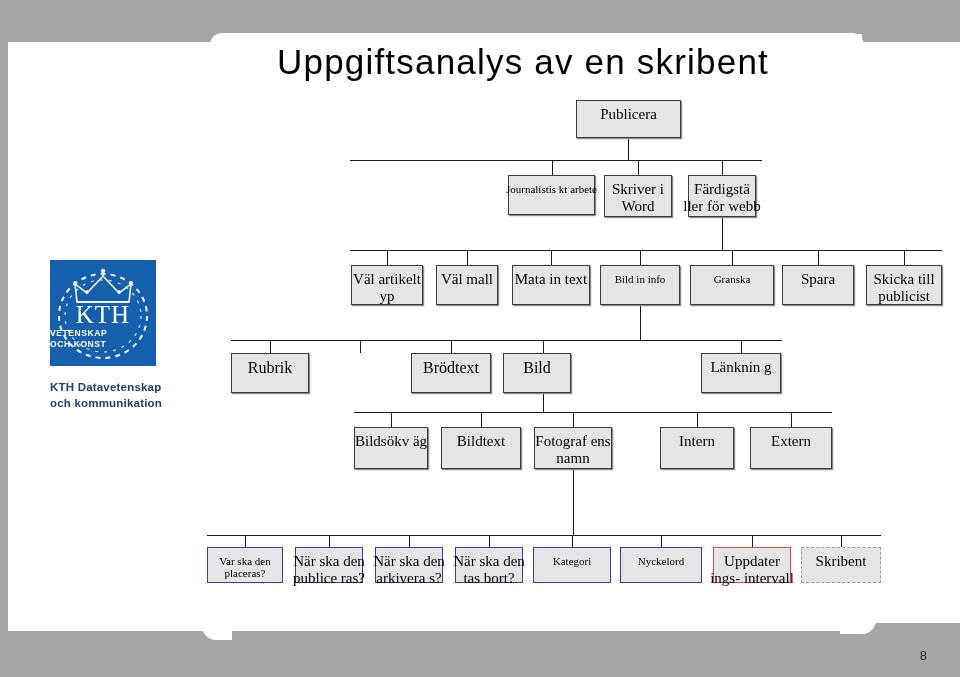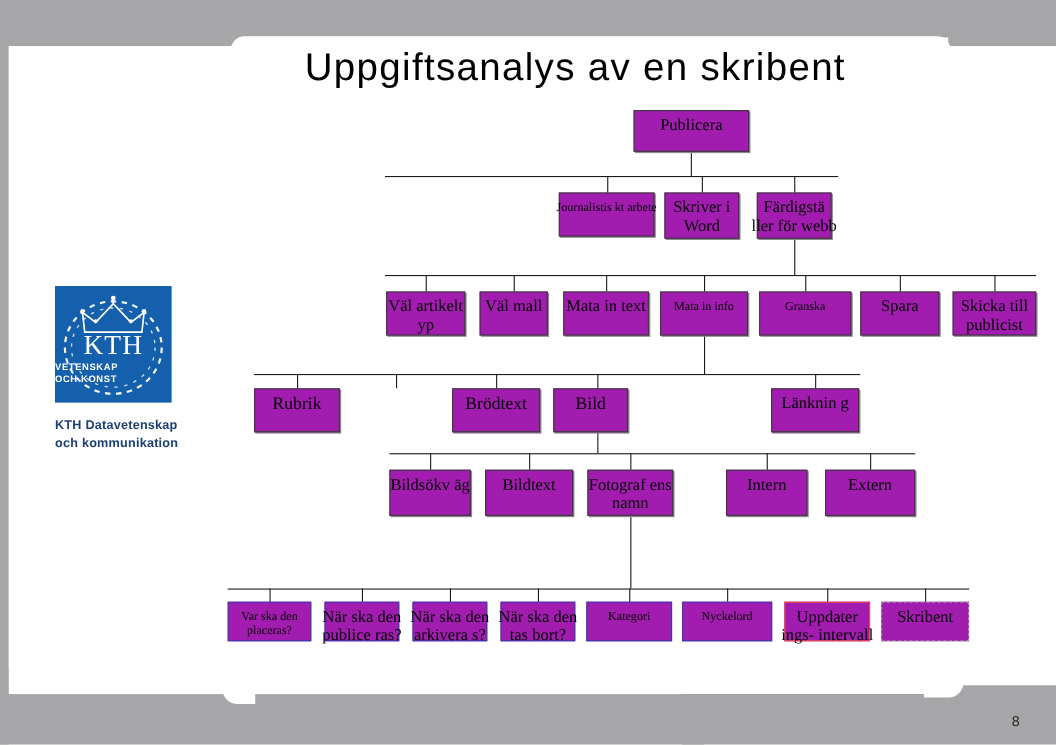--- a/index.html
+++ b/index.html
@@ -56,21 +56,21 @@
   #logo-caption{
     margin-top:14px;color:#1d3f73;
     font-family:"Liberation Sans",sans-serif;font-size:11.5px;
     font-weight:bold;line-height:1.35;letter-spacing:0.2px;
   }
 
   
   #diagram{position:absolute;left:0;top:0;width:960px;height:677px;pointer-events:none;}
   .node{
     position:absolute;box-sizing:border-box;
-    background:#a21caf;
+    background:#e5e5e5;
     border:1px solid #3b3b3b;
     box-shadow:1.2px 1.2px 0 #8a8a8a;
     text-align:center;
     color:#000;
     font-family:"Liberation Serif",serif;
     pointer-events:auto;
   }
   .node .lbl{position:absolute;left:-6px;right:-6px;top:5px;line-height:1.12;}
   .n-sm .lbl{font-size:11px;top:7px;}
   .n-md .lbl{font-size:15px;}
@@ -170,21 +170,21 @@
       <div class="ln v" style="left: 387px; top: 250px; height: 15px;"></div>
       <div class="node n-md " style="left: 436px; top: 265px; width: 62px; height: 40px;">
         <span class="lbl">Väl mall</span>
       </div>
       <div class="ln v" style="left: 467px; top: 250px; height: 15px;"></div>
       <div class="node n-md " style="left: 512px; top: 265px; width: 78px; height: 40px;">
         <span class="lbl">Mata in text</span>
       </div>
       <div class="ln v" style="left: 551px; top: 250px; height: 15px;"></div>
       <div class="node n-sm " style="left: 600px; top: 265px; width: 80px; height: 40px;">
-        <span class="lbl">Mata in info</span>
+        <span class="lbl">Bild in info</span>
       </div>
       <div class="ln v" style="left: 640px; top: 250px; height: 15px;"></div>
       <div class="node n-sm " style="left: 690px; top: 265px; width: 84px; height: 40px;">
         <span class="lbl">Granska</span>
       </div>
       <div class="ln v" style="left: 732px; top: 250px; height: 15px;"></div>
       <div class="node n-md " style="left: 782px; top: 265px; width: 72px; height: 40px;">
         <span class="lbl">Spara</span>
       </div>
       <div class="ln v" style="left: 818px; top: 250px; height: 15px;"></div>

